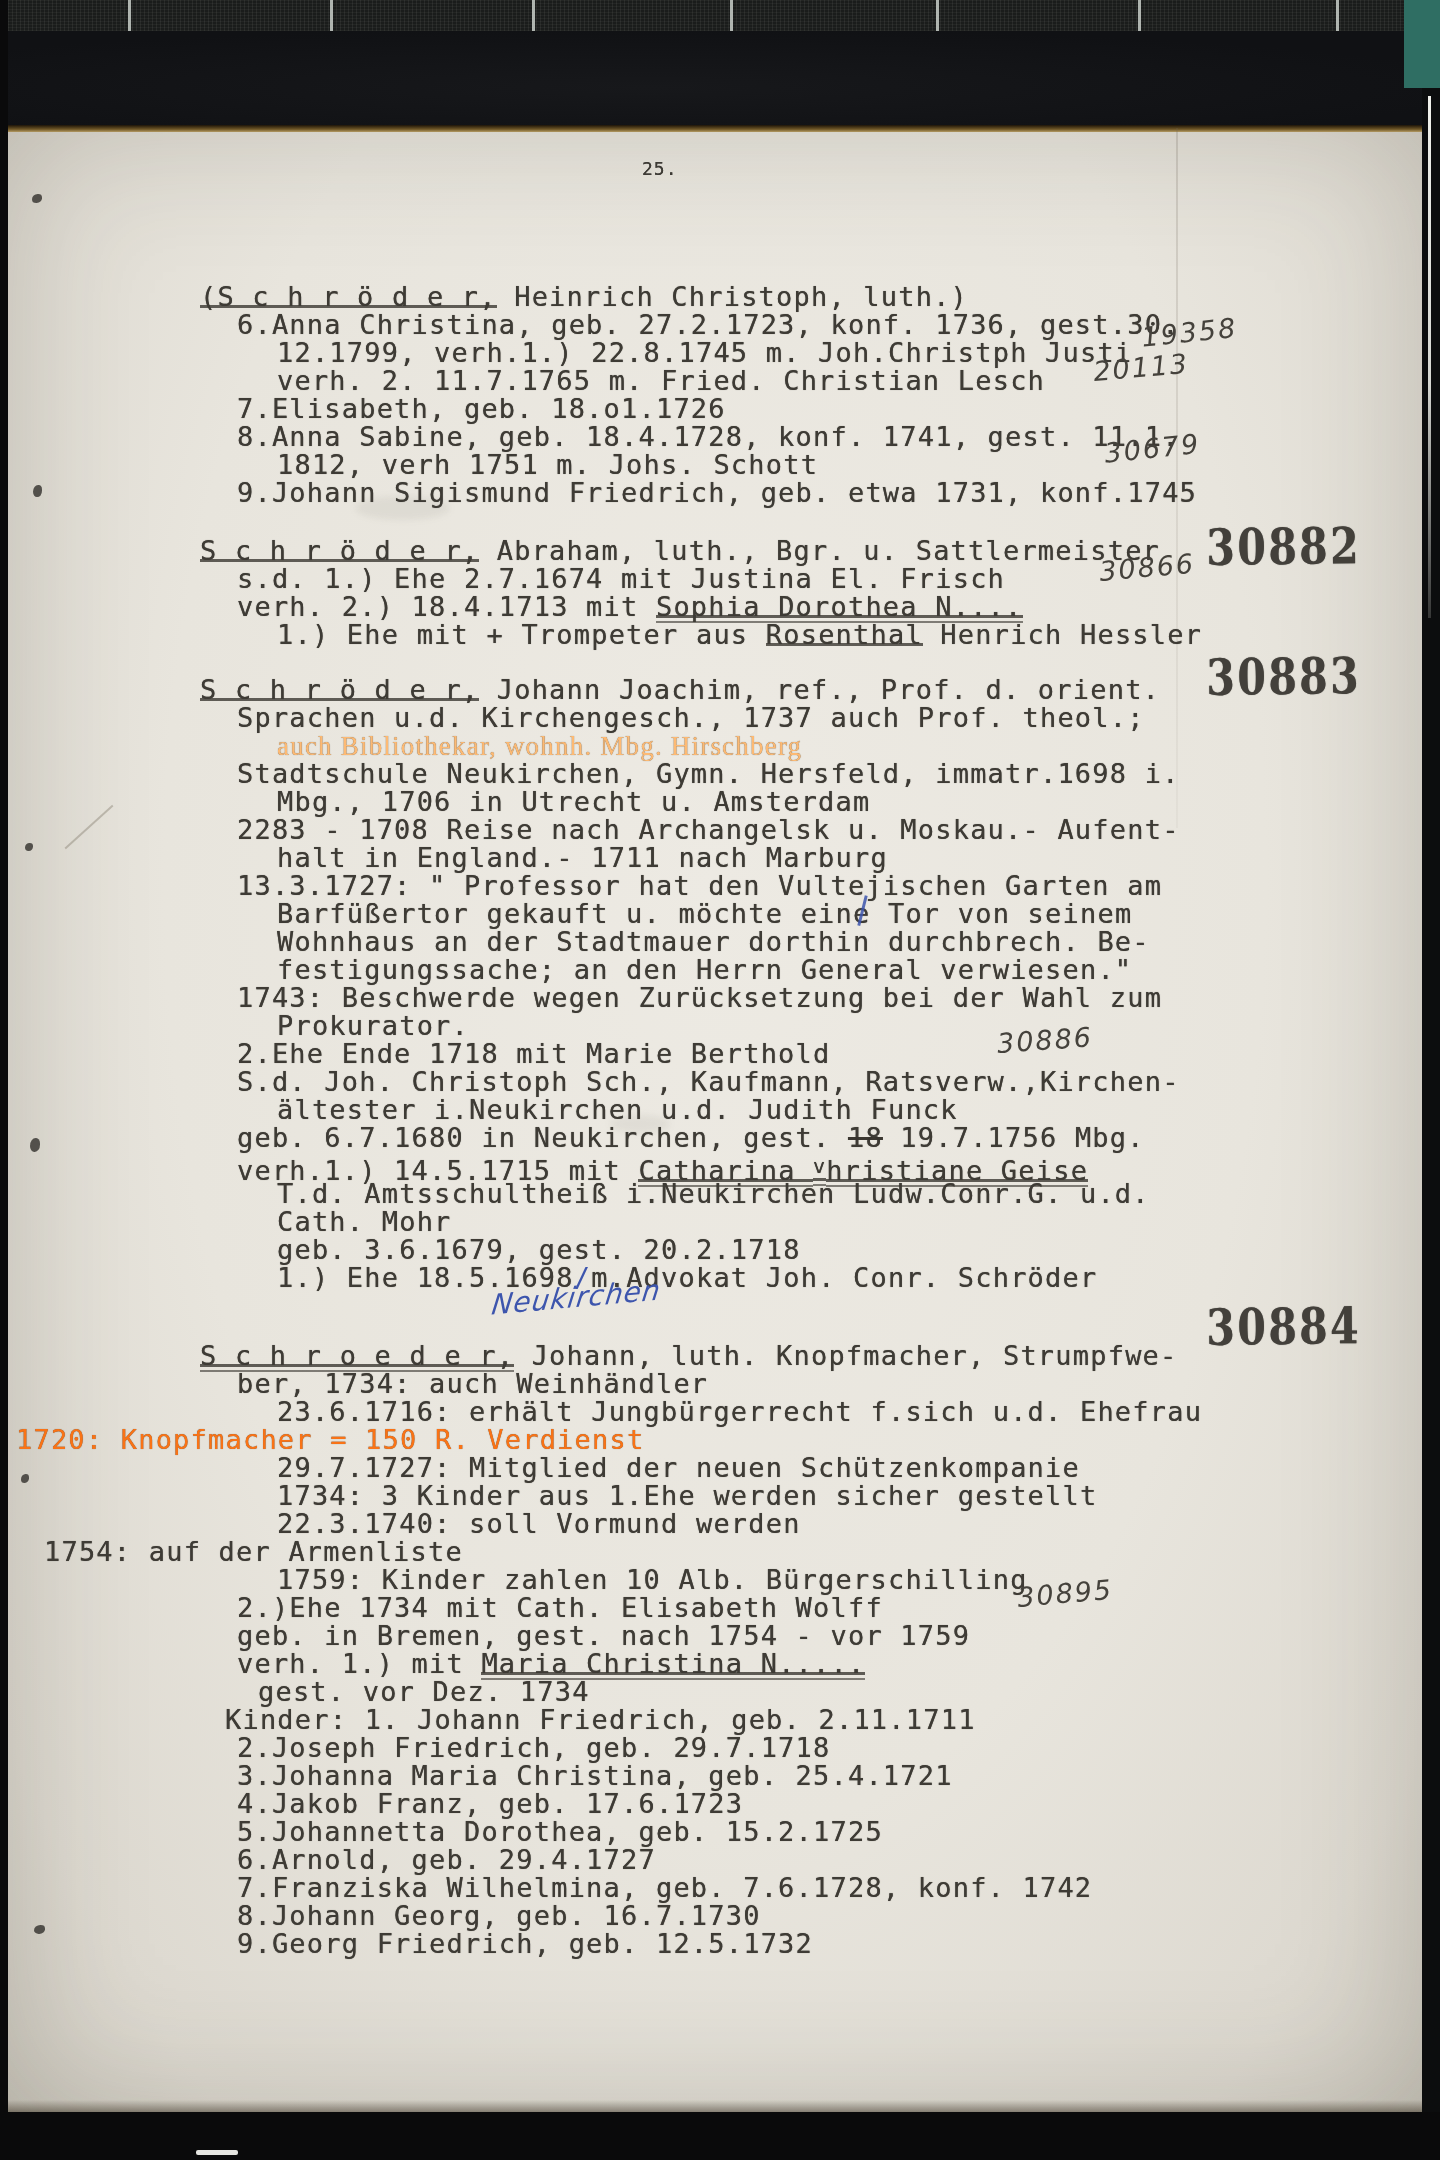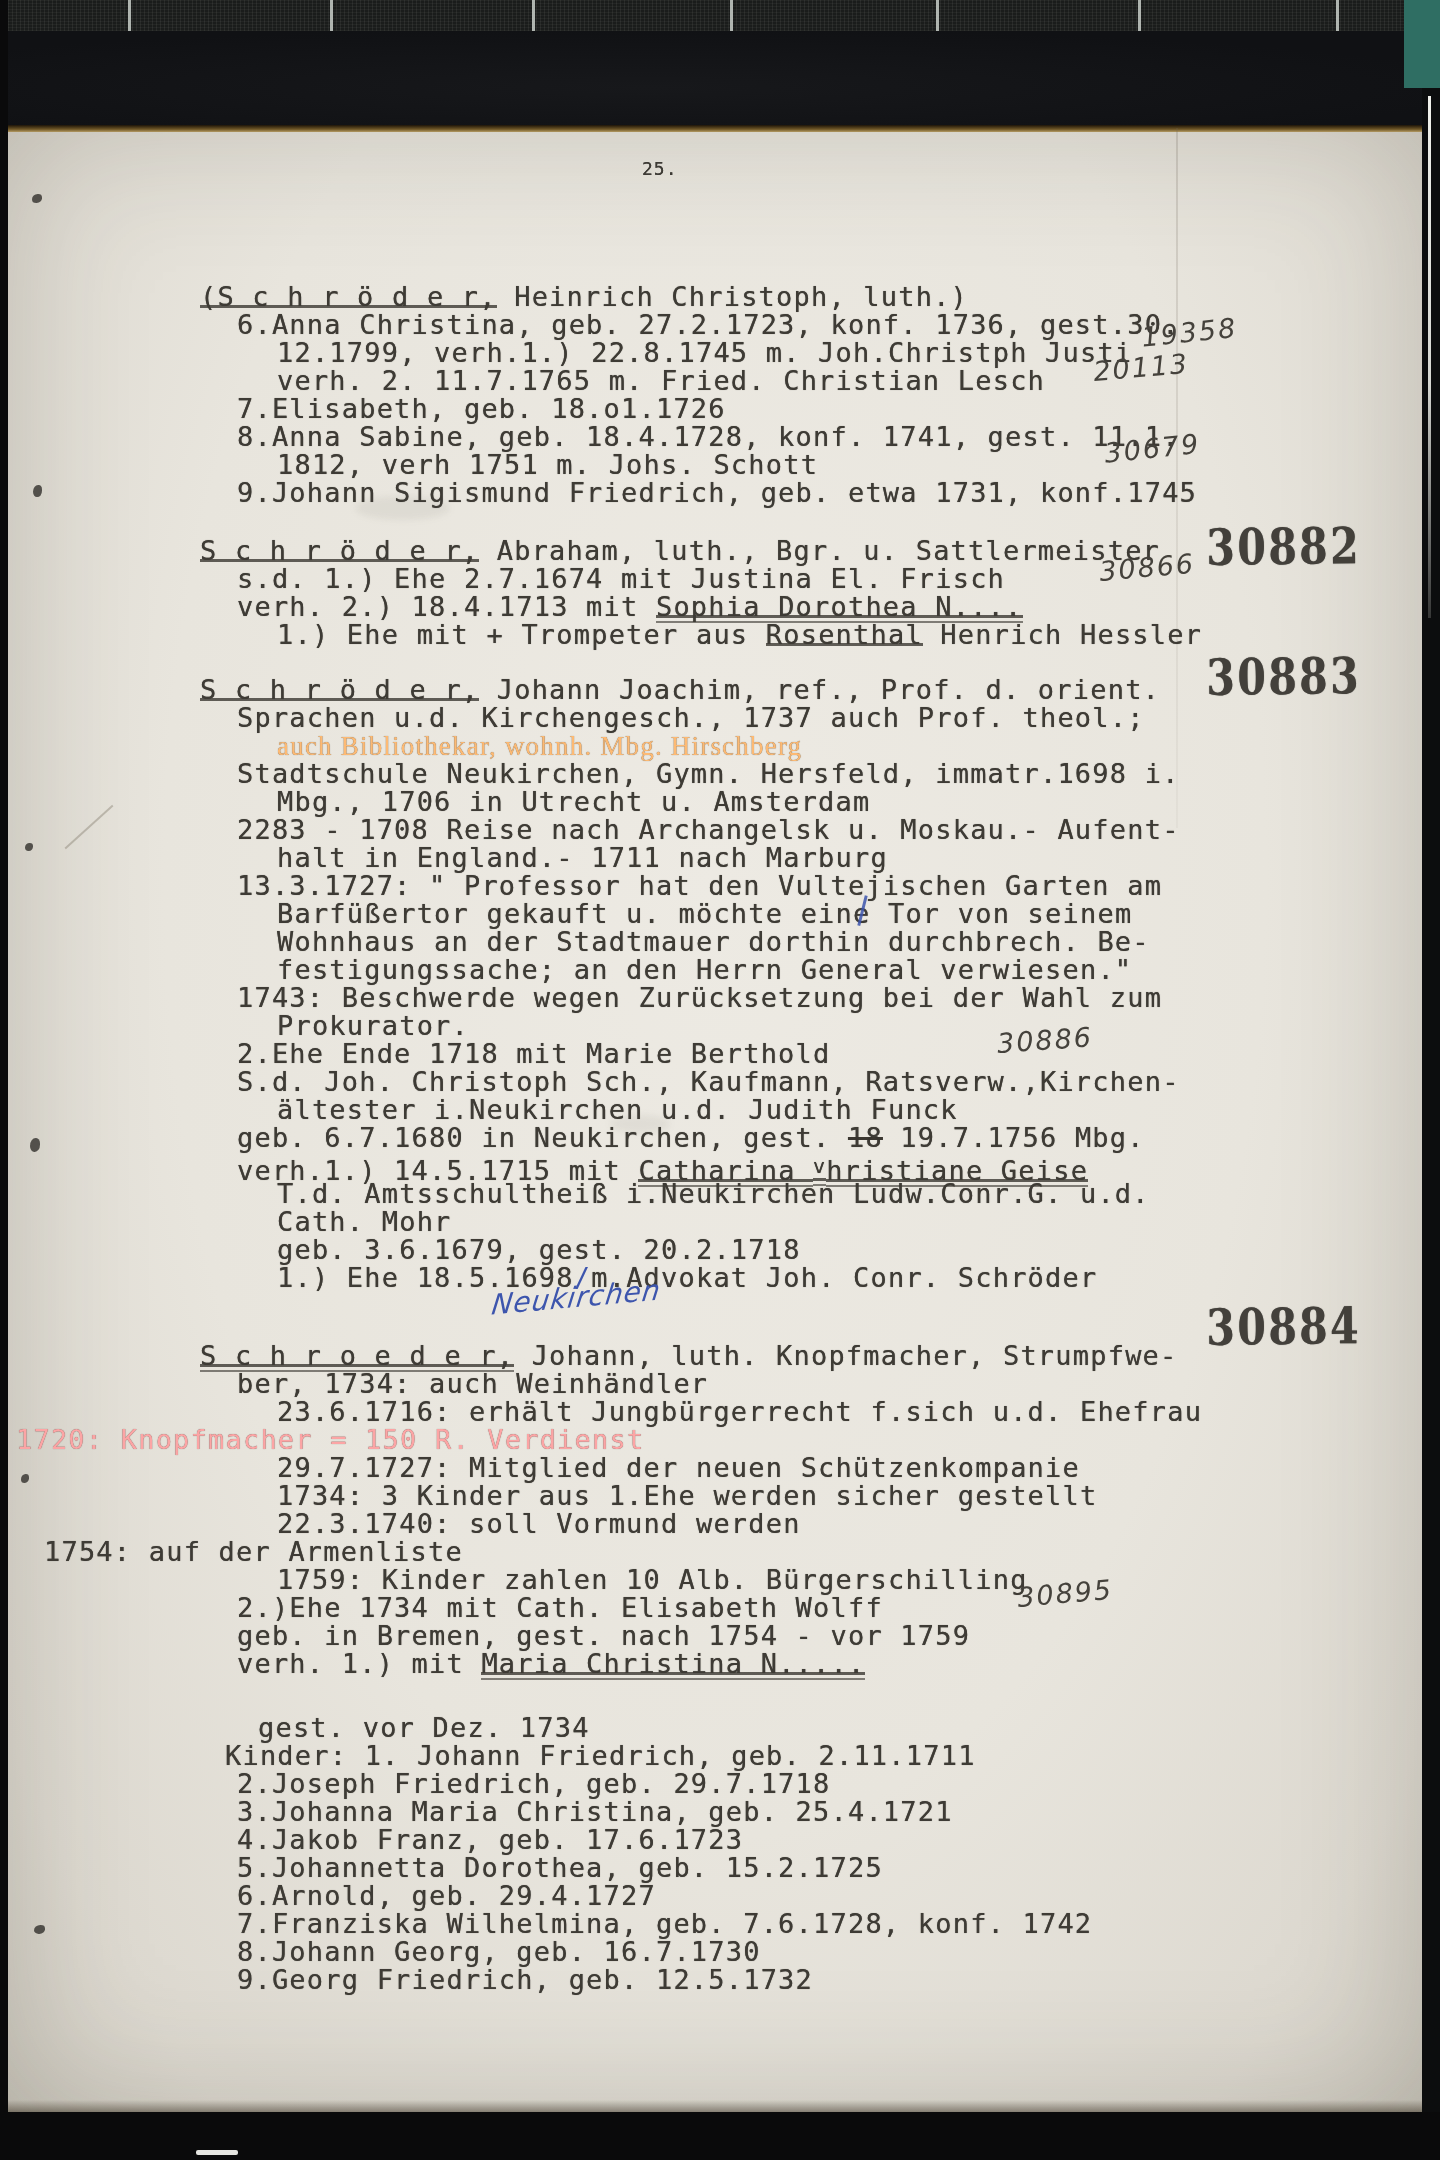--- a/index.html
+++ b/index.html
@@ -141,30 +141,30 @@
         <div class="line ind-a" style="color: rgb(62, 59, 53);"><span>verh.1.) 14.5.1715 mit </span><span class="u2">Catharina </span><span class="u2 sup">v</span><span class="u2">hristiane Geise</span></div>
         <div class="line ind-b" style="color: rgb(62, 59, 53);"><span>T.d. Amtsschultheiß i.Neukirchen Ludw.Conr.G. u.d.</span></div>
         <div class="line ind-b" style="color: rgb(62, 59, 53);"><span>Cath. Mohr</span></div>
         <div class="line ind-b" style="color: rgb(62, 59, 53);"><span>geb. 3.6.1679, gest. 20.2.1718</span></div>
         <div class="line ind-b" style="color: rgb(62, 59, 53);"><span>1.) Ehe 18.5.1698</span><span class="blue" style="color: rgb(61, 85, 173);">/</span><span>m.Advokat Joh. Conr. Schröder</span></div>
       </div>
       <div class="section" style="top: 1342px;">
         <div class="line ind-h" style="color: rgb(62, 59, 53);"><span class="u2">S c h r o e d e r,</span><span> Johann, luth. Knopfmacher, Strumpfwe-</span></div>
         <div class="line ind-a" style="color: rgb(62, 59, 53);"><span>ber, 1734: auch Weinhändler</span></div>
         <div class="line ind-b" style="color: rgb(62, 59, 53);"><span>23.6.1716: erhält Jungbürgerrecht f.sich u.d. Ehefrau</span></div>
-        <div class="line ind-b" style="color: #fca5a5; margin-left: 16px;"><span>1720: Knopfmacher = 150 R. Verdienst</span></div>
+        <div class="line ind-b" style="color: #f97316; margin-left: 16px;"><span>1720: Knopfmacher = 150 R. Verdienst</span></div>
         <div class="line ind-b" style="color: rgb(62, 59, 53);"><span>29.7.1727: Mitglied der neuen Schützenkompanie</span></div>
         <div class="line ind-b" style="color: rgb(62, 59, 53);"><span>1734: 3 Kinder aus 1.Ehe werden sicher gestellt</span></div>
         <div class="line ind-b" style="color: rgb(62, 59, 53);"><span>22.3.1740: soll Vormund werden</span></div>
         <div class="line ind-b" style="color: rgb(62, 59, 53); margin-left: 44px;"><span>1754: auf der Armenliste</span></div>
         <div class="line ind-b" style="color: rgb(62, 59, 53);"><span>1759: Kinder zahlen 10 Alb. Bürgerschilling</span></div>
         <div class="line ind-a" style="color: rgb(62, 59, 53);"><span>2.)Ehe 1734 mit Cath. Elisabeth Wolff</span></div>
         <div class="line ind-a" style="color: rgb(62, 59, 53);"><span>geb. in Bremen, gest. nach 1754 - vor 1759</span></div>
         <div class="line ind-a" style="color: rgb(62, 59, 53);"><span>verh. 1.) mit </span><span class="u2">Maria Christina N.....</span></div>
-        <div class="line ind-g" style="color: rgb(62, 59, 53); margin-top: 36px;"><span>gest. vor Dez. 1734</span></div>
+        <div class="line ind-g" style="color: rgb(62, 59, 53);"><span>gest. vor Dez. 1734</span></div>
         <div class="line ind-k" style="color: rgb(62, 59, 53);"><span>Kinder: 1. Johann Friedrich, geb. 2.11.1711</span></div>
         <div class="line ind-a" style="color: rgb(62, 59, 53);"><span>2.Joseph Friedrich, geb. 29.7.1718</span></div>
         <div class="line ind-a" style="color: rgb(62, 59, 53);"><span>3.Johanna Maria Christina, geb. 25.4.1721</span></div>
         <div class="line ind-a" style="color: rgb(62, 59, 53);"><span>4.Jakob Franz, geb. 17.6.1723</span></div>
         <div class="line ind-a" style="color: rgb(62, 59, 53);"><span>5.Johannetta Dorothea, geb. 15.2.1725</span></div>
         <div class="line ind-a" style="color: rgb(62, 59, 53);"><span>6.Arnold, geb. 29.4.1727</span></div>
         <div class="line ind-a" style="color: rgb(62, 59, 53);"><span>7.Franziska Wilhelmina, geb. 7.6.1728, konf. 1742</span></div>
         <div class="line ind-a" style="color: rgb(62, 59, 53);"><span>8.Johann Georg, geb. 16.7.1730</span></div>
         <div class="line ind-a" style="color: rgb(62, 59, 53);"><span>9.Georg Friedrich, geb. 12.5.1732</span></div>
       </div>

